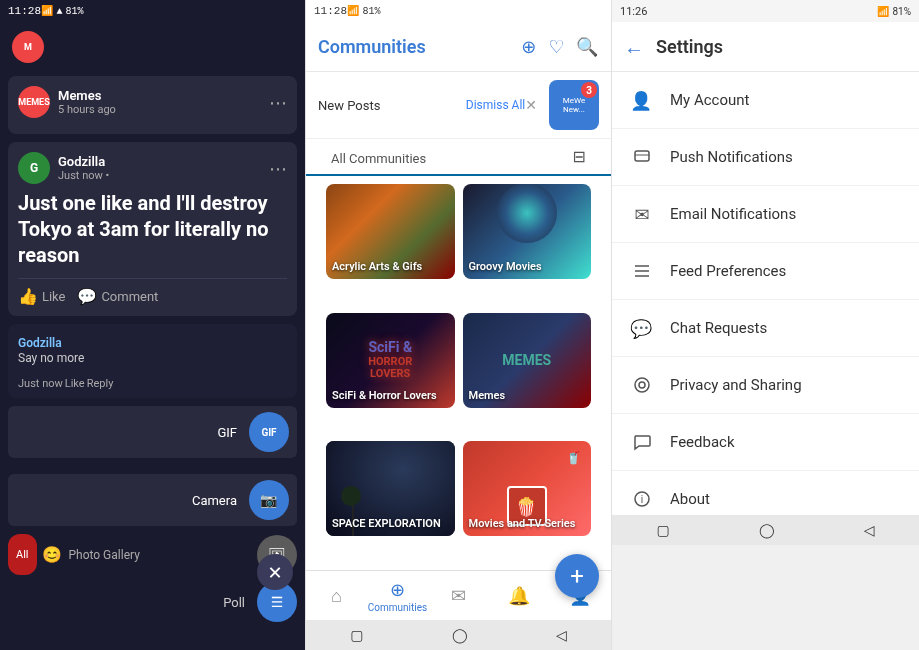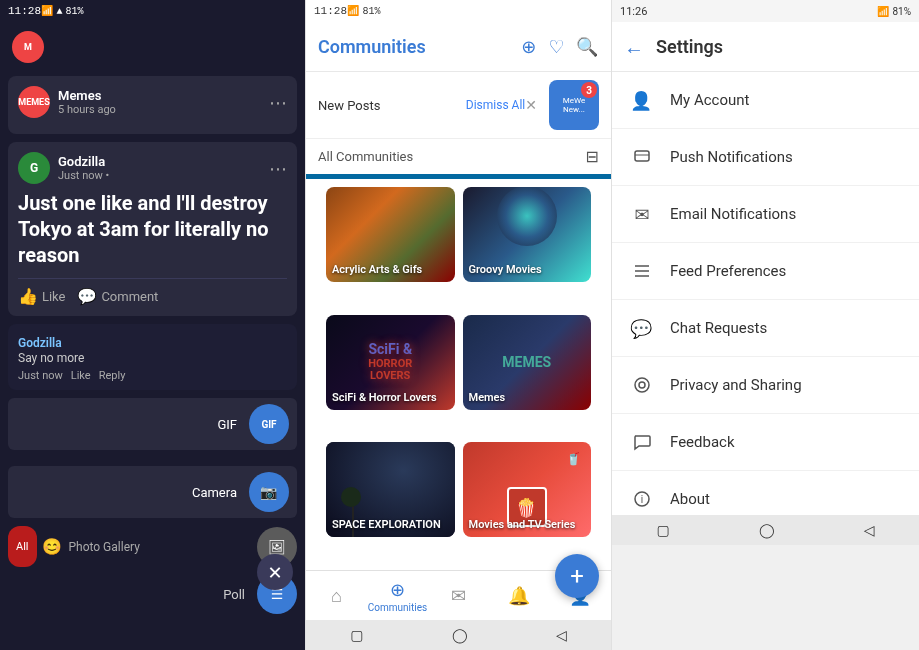--- a/index.html
+++ b/index.html
@@ -120,21 +120,21 @@
 
     .comment-section {
       background: #1e1e35;
       margin: 4px 8px;
       border-radius: 8px;
       padding: 8px 10px;
       flex-shrink: 0;
     }
     .comment-author { color: #7bc4ff; font-size: 12px; font-weight: 600; }
     .comment-text { color: #ccc; font-size: 12px; }
-    .comment-meta { display: flex; gap: 8px; margin-top: 4px; color: #aaa; font-size: 11px; align-items: center; }
+    .comment-meta { display: flex; gap: 2px; margin-top: 12px; color: #aaa; font-size: 11px; align-items: center; }
     .input-toolbar {
       display: flex;
       align-items: center;
       gap: 8px;
       padding: 6px 8px;
       background: #2a2a3e;
       margin: 0 8px;
       border-radius: 6px;
       flex-shrink: 0;
     }
@@ -246,23 +246,23 @@
       background: #e44; color: #fff;
       width: 16px; height: 16px;
       border-radius: 50%;
       font-size: 10px; font-weight: bold;
       display: flex; align-items: center; justify-content: center;
     }
     .thumb-label { color: #fff; font-size: 8px; text-align: center; padding: 2px; }
 
     .all-communities-header {
       display: flex;
-      align-items: center;
-      padding: 8px 12px;
-      border-bottom: 5px solid #0369a1;
+      align-items: flex-end;
+      padding: 8px 25px;
+      border-bottom: 2px solid #0369a1;
       flex-shrink: 0;
     }
     .all-comm-label { font-size: 13px; color: #555; flex: 1; }
     .filter-icon { color: #555; font-size: 16px; cursor: pointer; }
 
     .communities-grid {
       display: grid;
       grid-template-columns: 1fr 1fr;
       gap: 8px;
       padding: 8px 20px;

